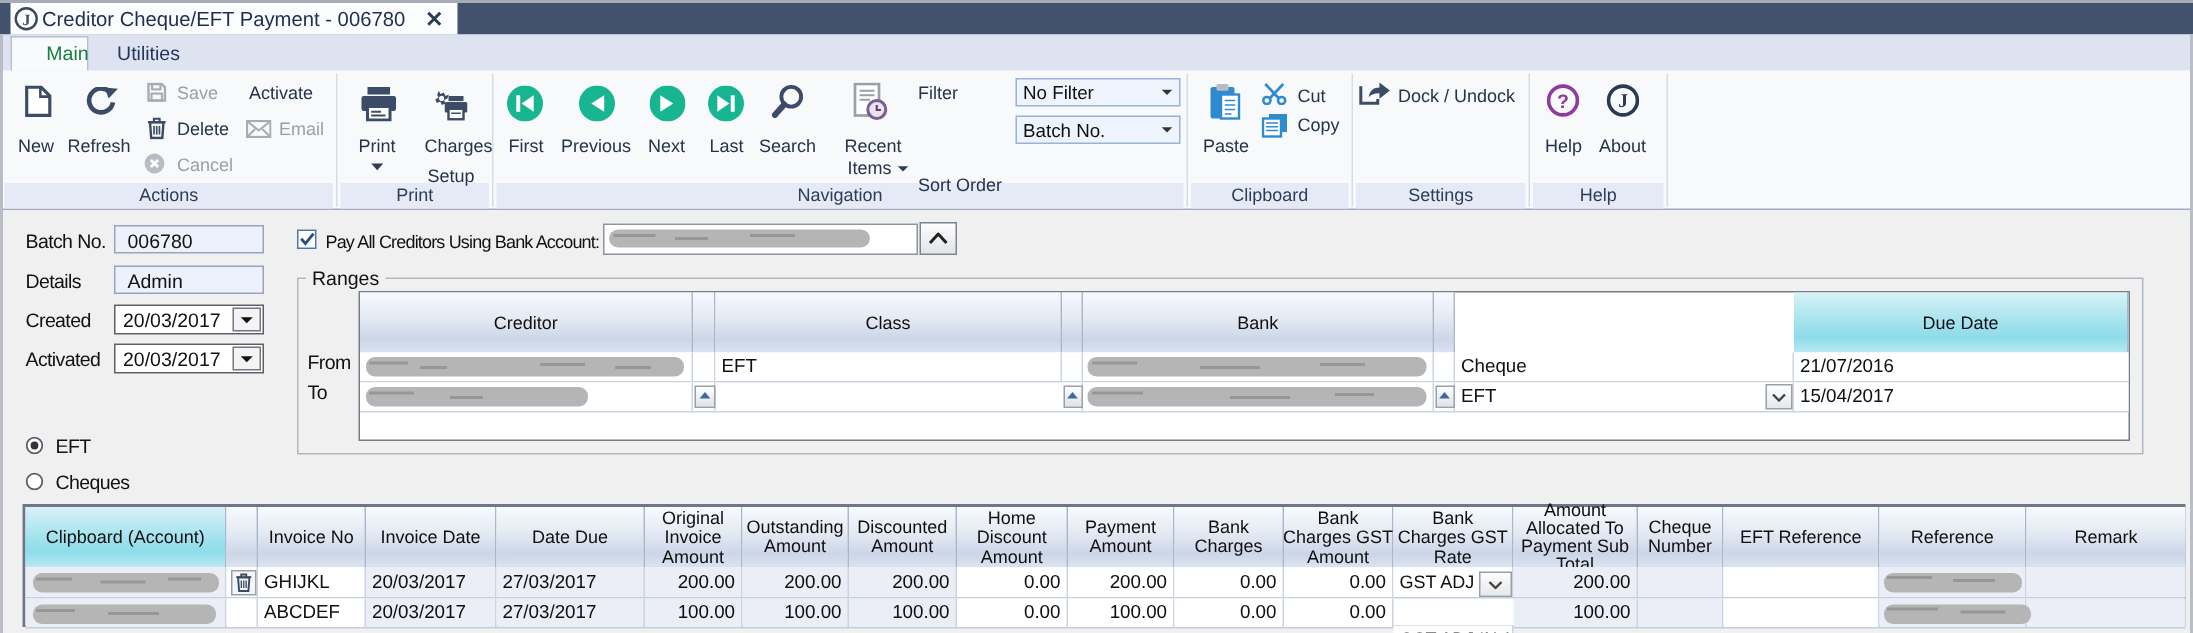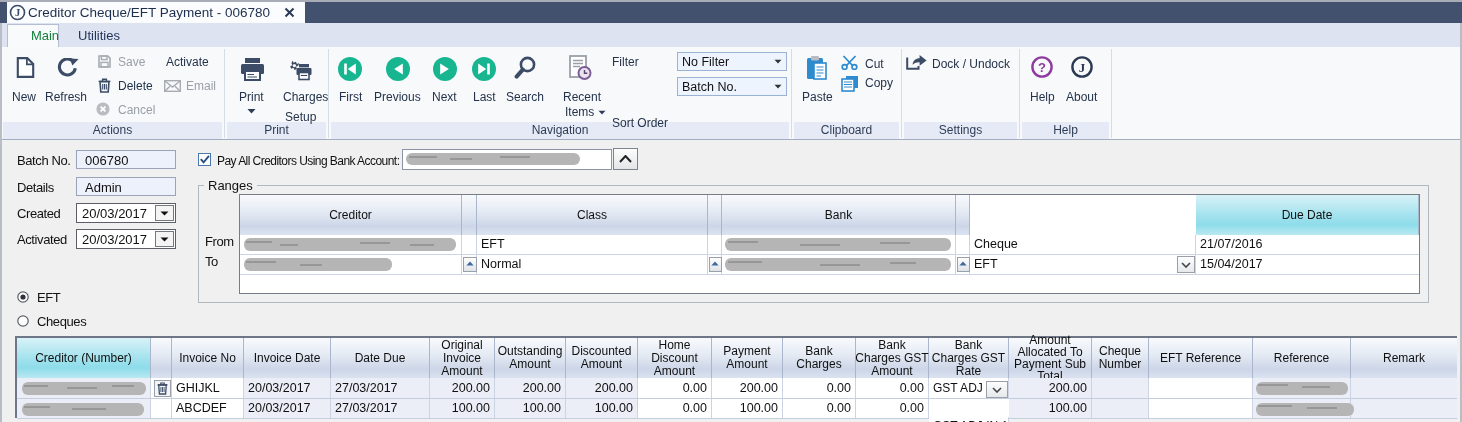--- a/index.html
+++ b/index.html
@@ -286,21 +286,20 @@
     <div class="cell white" style="left:468px;width:14px;"></div>
     <div class="cell white txt" style="left:482px;width:234px;"></div>
     <div class="cell white" style="left:716px;width:14px;"></div>
     <div class="cell white txt" style="left:730px;width:226px;line-height:19px;">Cheque</div>
     <div class="cell white txt" style="left:956px;width:223px;line-height:19px;border-right:none;">21/07/2016</div>
   </div>
 
   <div class="abs" style="left:0;top:60px;width:1179px;height:19px;border-bottom:1px solid #ccd3e2;">
     <div class="cell white txt" style="left:0;width:222px;"></div>
     <div class="cell white" style="left:222px;width:15px;"></div>
-    <div class="cell white txt" style="left:237px;width:231px;line-height:19px;">Normal</div>
     <div class="cell white" style="left:468px;width:14px;"></div>
     <div class="cell white txt" style="left:482px;width:234px;"></div>
     <div class="cell white" style="left:716px;width:14px;"></div>
     <div class="cell white txt" style="left:730px;width:226px;line-height:19px;">EFT</div>
     <div class="cell white txt" style="left:956px;width:223px;line-height:19px;border-right:none;">15/04/2017</div>
   </div>
 
   <div class="blur" style="left:4px;top:43px;width:212px;height:13px;"></div>
   <div class="blur" style="left:4px;top:63px;width:148px;height:13px;"></div>
   <div class="blur" style="left:485px;top:43px;width:226px;height:13px;"></div>
@@ -334,21 +333,21 @@
   <div class="abs" style="left:937px;top:61px;width:18px;height:17px;background:linear-gradient(#fdfdfd,#e6e8eb);border:1px solid #9aa0aa;box-sizing:border-box;"></div>
   <svg class="abs" style="left:941px;top:67px;" width="10" height="6" viewBox="0 0 10 6">
         <path d="M1 1 L5 5 L9 1" fill="none" stroke="#444" stroke-width="1.6"></path>
       </svg>
 </div>
 
 <div id="bgrid" class="abs" style="left:15px;top:336px;width:1442px;height:82px;background:#fff;border:1px solid #6e7687;border-top:2px solid #6e7687;border-left:2px solid #6e7687;box-sizing:border-box;">
 
   <div class="abs" style="left:0;top:0;width:1440px;height:40px;">
     <div class="hcell" style="left:0;width:134px;background:linear-gradient(#d8f2f7 0%,#9fe1ed 55%,#8edcea 75%,#b9e9f1 100%);">
-          <div class="hc">Creditor (Number)</div>
+          <div class="hc">Clipboard (Account)</div>
         </div>
     <div class="hcell" style="left:134px;width:21px;"></div>
     <div class="hcell" style="left:155px;width:72px;">
           <div class="hc">Invoice No</div>
         </div>
     <div class="hcell" style="left:227px;width:87px;">
           <div class="hc">Invoice Date</div>
         </div>
     <div class="hcell" style="left:314px;width:99px;">
           <div class="hc">Date Due</div>

